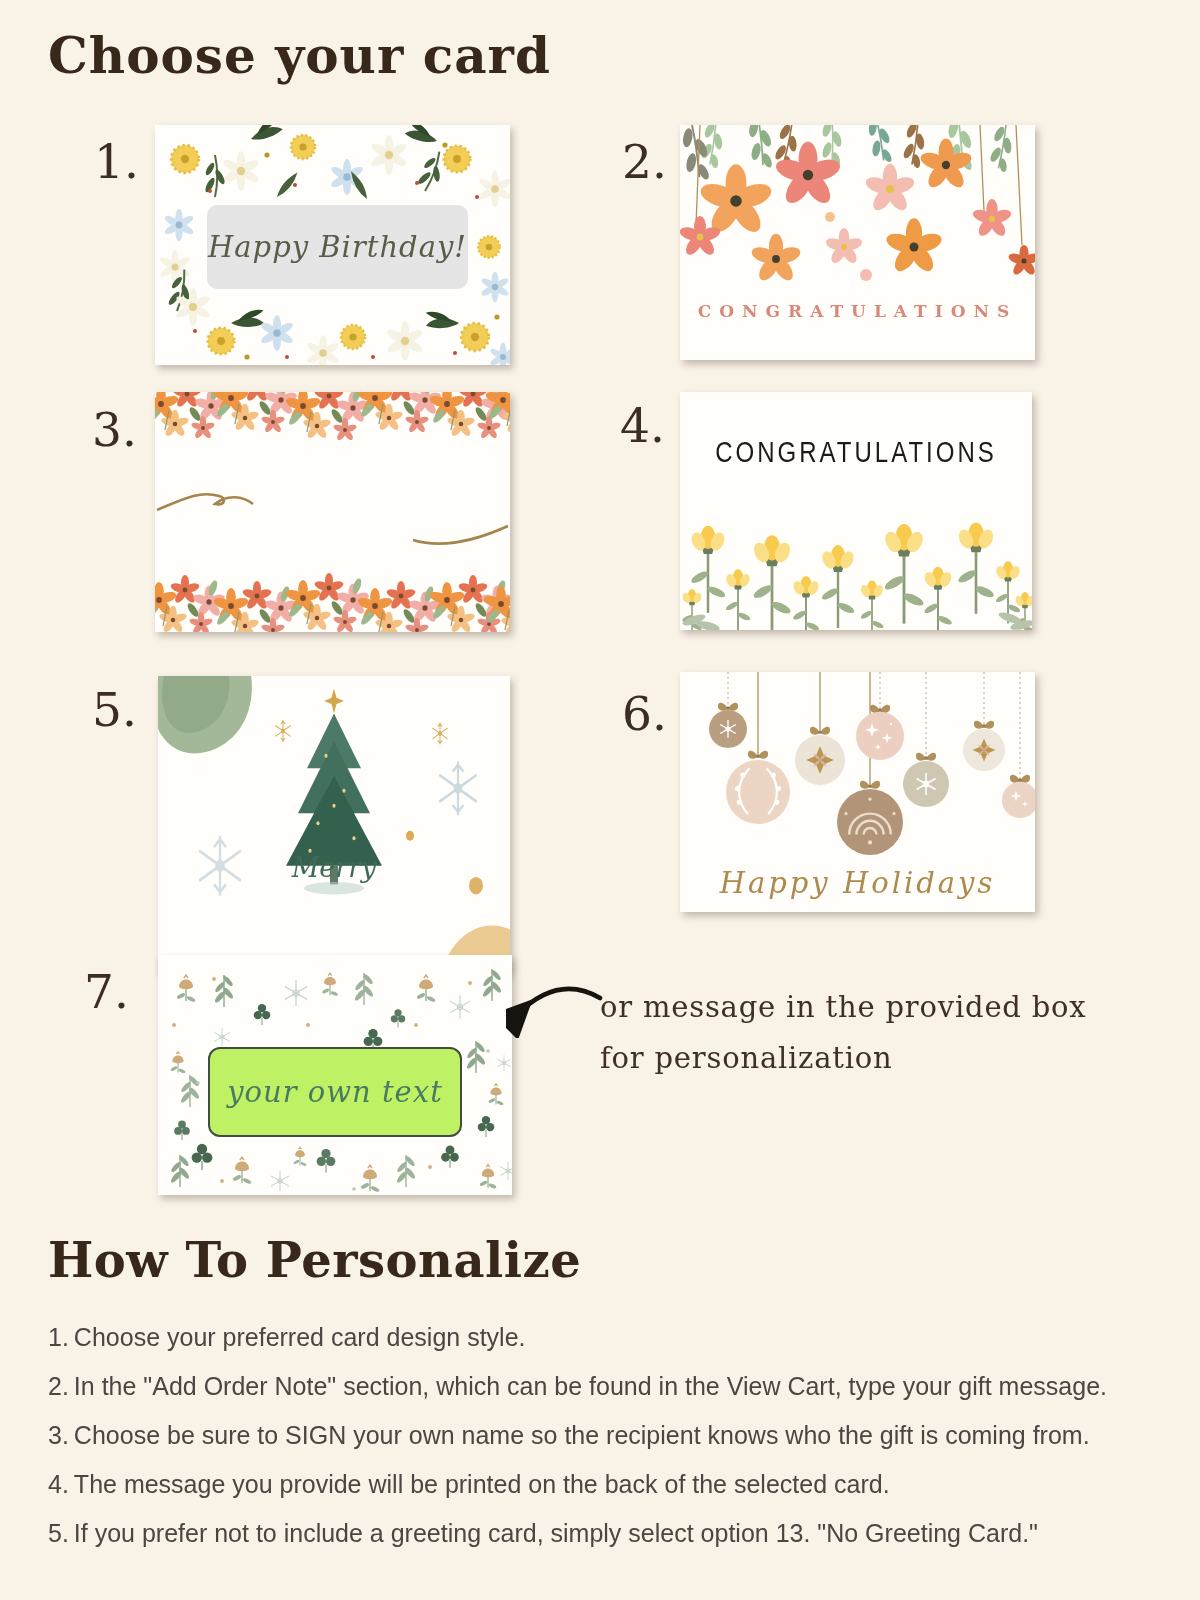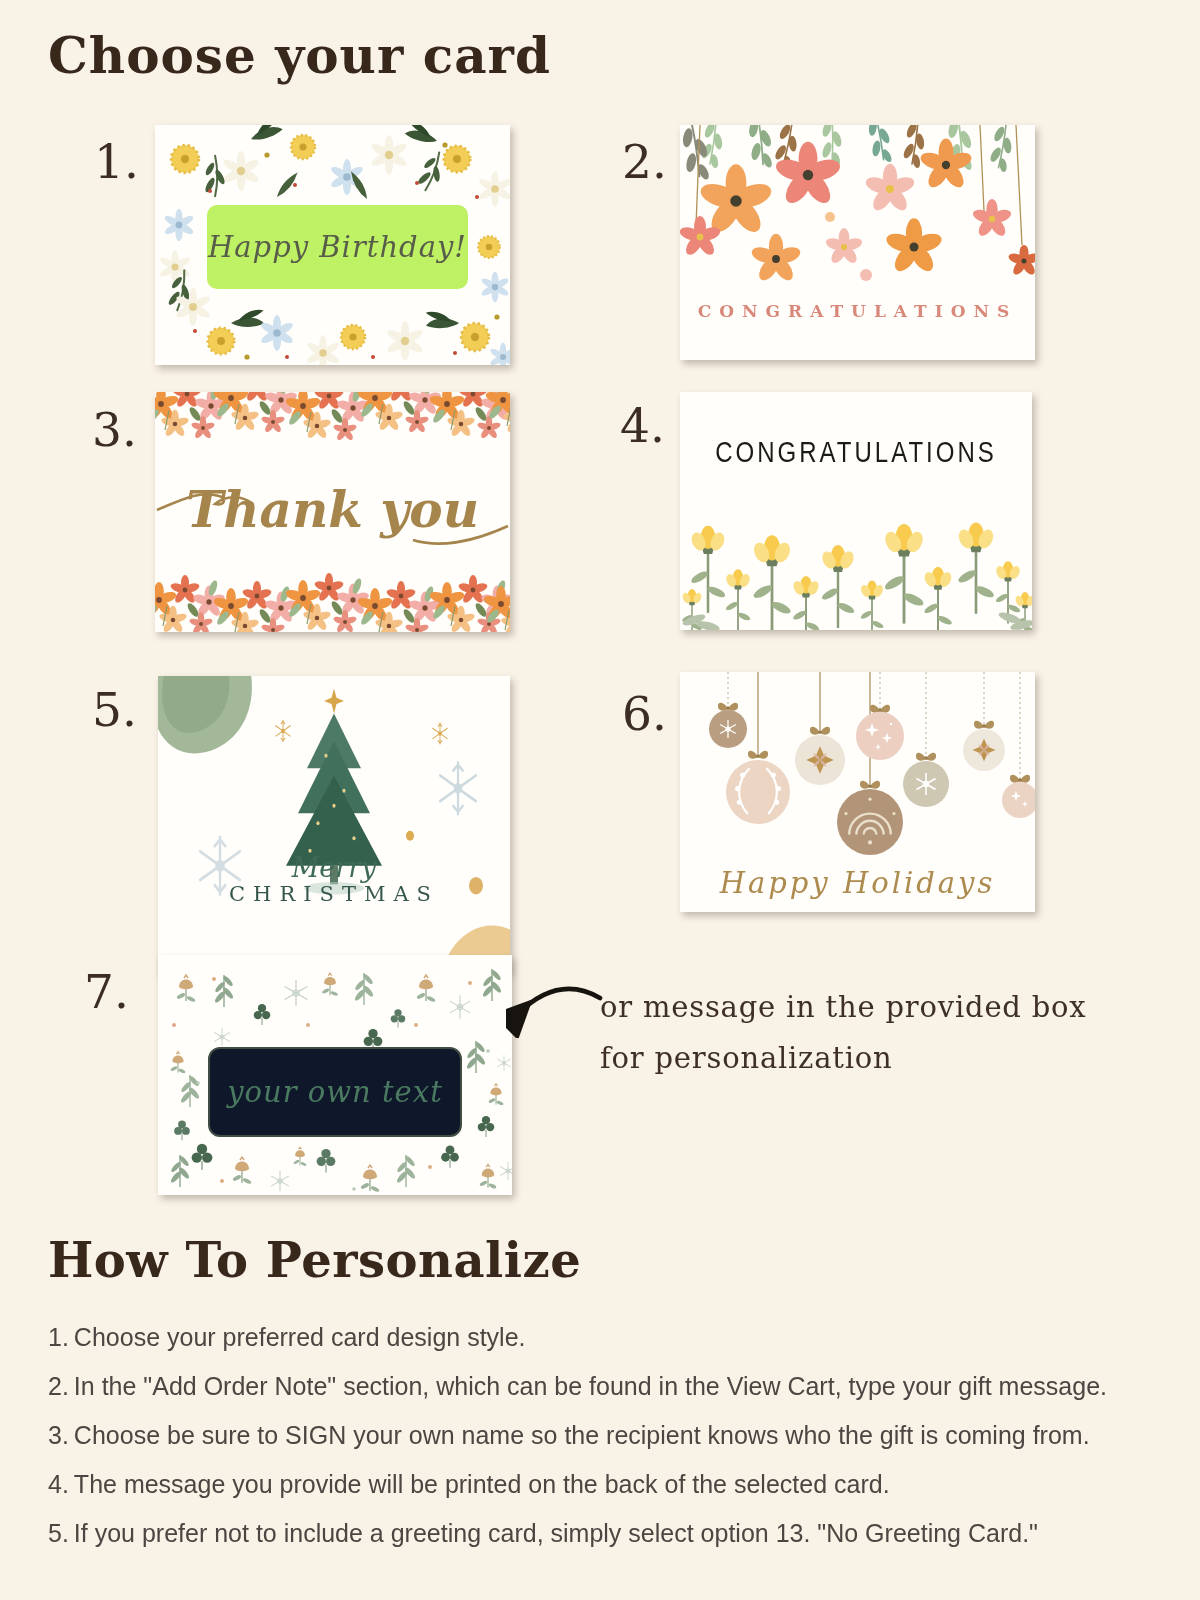--- a/index.html
+++ b/index.html
@@ -12,38 +12,38 @@
   .n5{left:92px;top:682px}.n6{left:622px;top:686px}.n7{left:84px;top:964px}
   .card{position:absolute;background:#fffefb;box-shadow:3px 4px 7px rgba(112,101,85,.4);overflow:hidden;}
   .c1{left:155px;top:125px;width:355px;height:240px}
   .c2{left:680px;top:125px;width:355px;height:235px}
   .c3{left:155px;top:392px;width:355px;height:240px}
   .c4{left:680px;top:392px;width:352px;height:238px}
   .c5{left:158px;top:676px;width:352px;height:297px}
   .c6{left:680px;top:672px;width:355px;height:240px}
   .c7{left:158px;top:955px;width:354px;height:240px}
   .art{position:absolute;left:0;top:0;width:100%;height:100%;display:block;}
-  .band{position:absolute;left:52px;right:42px;top:80px;height:84px;background:#bef264;border-radius:10px;
+  .band{position:absolute;left:52px;right:42px;top:80px;height:84px;background:#e5e5e5;border-radius:10px;
         display:flex;align-items:center;justify-content:center;}
   .t-bday{font:italic 29px "DejaVu Serif",serif;color:#585d49;letter-spacing:1px;}
   .t-congrats2{position:absolute;left:0;right:0;top:176px;text-align:center;
         font:700 17px "DejaVu Serif",serif;letter-spacing:8px;color:#d8897a;}
   .t-thanks{position:absolute;left:0;right:0;top:88px;text-align:center;
         font:italic 700 50px "DejaVu Serif",serif;color:#a5854c;}
   .t-c4a{position:absolute;left:0;right:0;top:46px;text-align:center;
         font:400 24px "Liberation Sans",sans-serif;letter-spacing:3px;color:#1a1a16;transform:scaleY(1.25);}
   .t-c4b{position:absolute;left:0;right:0;top:78px;text-align:center;
         font:italic 27px "DejaVu Serif",serif;color:#14140f;letter-spacing:2px;}
   .t-merry{position:absolute;left:0;right:0;top:176px;text-align:center;
         font:italic 27px "DejaVu Serif",serif;color:#3f6a58;}
   .t-xmas{position:absolute;left:0;right:0;top:206px;text-align:center;
         font:400 21px "DejaVu Serif",serif;letter-spacing:8px;color:#36584a;}
   .t-holi{position:absolute;left:0;right:0;top:194px;text-align:center;
         font:italic 29px "DejaVu Serif",serif;letter-spacing:3px;color:#ad8a4d;}
-  .box7{position:absolute;left:50px;top:92px;width:250px;height:86px;background:#0f172a;
+  .box7{position:absolute;left:50px;top:92px;width:250px;height:86px;background:#bef264;
         border:2px solid #414d42;border-radius:12px;display:flex;align-items:center;justify-content:center;}
   .t-own{font:italic 29px "DejaVu Serif",serif;color:#4a7a60;letter-spacing:1px;}
   .note{position:absolute;left:600px;top:982px;width:500px;
         font:29px "DejaVu Serif",serif;color:#3e3026;line-height:51px;letter-spacing:.8px;}
   .arrow{position:absolute;left:506px;top:986px;width:98px;height:52px;}
   .steps{position:absolute;left:48px;top:1322px;margin:0;padding:0;list-style:none;
         display:flex;flex-direction:column;gap:19px;
         font:25px "Liberation Sans",sans-serif;color:#4c4541;}
   .steps li{display:flex;line-height:30px;}
   .stepnum{margin-right:5px;}
@@ -243,21 +243,20 @@
       <use href="#p3cl" transform="translate(336,-12)"></use>
       <use href="#p3cl" transform="translate(-8,188)"></use>
       <use href="#p3cl" transform="translate(64,194)"></use>
       <use href="#p3cl" transform="translate(136,186)"></use>
       <use href="#p3cl" transform="translate(208,194)"></use>
       <use href="#p3cl" transform="translate(280,188)"></use>
       <use href="#p3cl" transform="translate(334,192)"></use>
       <path d="M2,118 C26,108 44,98 64,104 C72,106 70,114 60,112 C72,102 88,104 98,112" stroke="#a5854c" stroke-width="2.6" fill="none"></path>
       <path d="M258,148 C284,156 318,150 353,134" stroke="#a5854c" stroke-width="2.6" fill="none"></path>
     </svg>
-    <div class="t-thanks">Thank you</div>
   </div>
 
   <div class="card c4">
     <svg class="art" viewBox="0 0 352 238" preserveAspectRatio="none">
       <defs>
         <g id="p4tu">
           <line x1="0" y1="0" x2="0" y2="58" stroke="#8a9b78" stroke-width="2.4"></line>
           <ellipse cx="-8" cy="24" rx="9" ry="3.6" fill="#9fb28c" transform="rotate(-30 -8 24)"></ellipse>
           <ellipse cx="8" cy="38" rx="9" ry="3.6" fill="#9fb28c" transform="rotate(25 8 38)"></ellipse>
           <path d="M-4,2 L4,2 L6,-5 L-6,-5 Z" fill="#6b7f5f"></path>
@@ -320,21 +319,20 @@
       <ellipse cx="176" cy="170" rx="30" ry="5" fill="#b9cfc4" opacity=".55"></ellipse>
       <circle cx="168" cy="64" r="1.6" fill="#e9d08a"></circle>
         <circle cx="186" cy="92" r="1.6" fill="#e9d08a"></circle>
       <circle cx="160" cy="118" r="1.6" fill="#e9d08a"></circle>
         <circle cx="196" cy="130" r="1.6" fill="#e9d08a"></circle>
       <circle cx="176" cy="104" r="1.6" fill="#e9d08a"></circle>
         <circle cx="152" cy="140" r="1.6" fill="#e9d08a"></circle>
       <circle cx="334" cy="252" r="52" fill="#eccb93"></circle>
     </svg>
     <div class="t-merry">Merry</div>
-    <div class="t-xmas">CHRISTMAS</div>
   </div>
 
   <div class="card c6">
     <svg class="art" viewBox="0 0 355 240" preserveAspectRatio="none">
       <defs>
         <g id="p6bw">
             <path d="M0,1 C-3,-6 -11,-8 -10,-1 C-9,4 -3,3 0,1 Z" fill="#b0905c"></path>
             <path d="M0,1 C3,-6 11,-8 10,-1 C9,4 3,3 0,1 Z" fill="#b0905c"></path>
             <circle r="1.7" fill="#96784a"></circle>
           </g>

